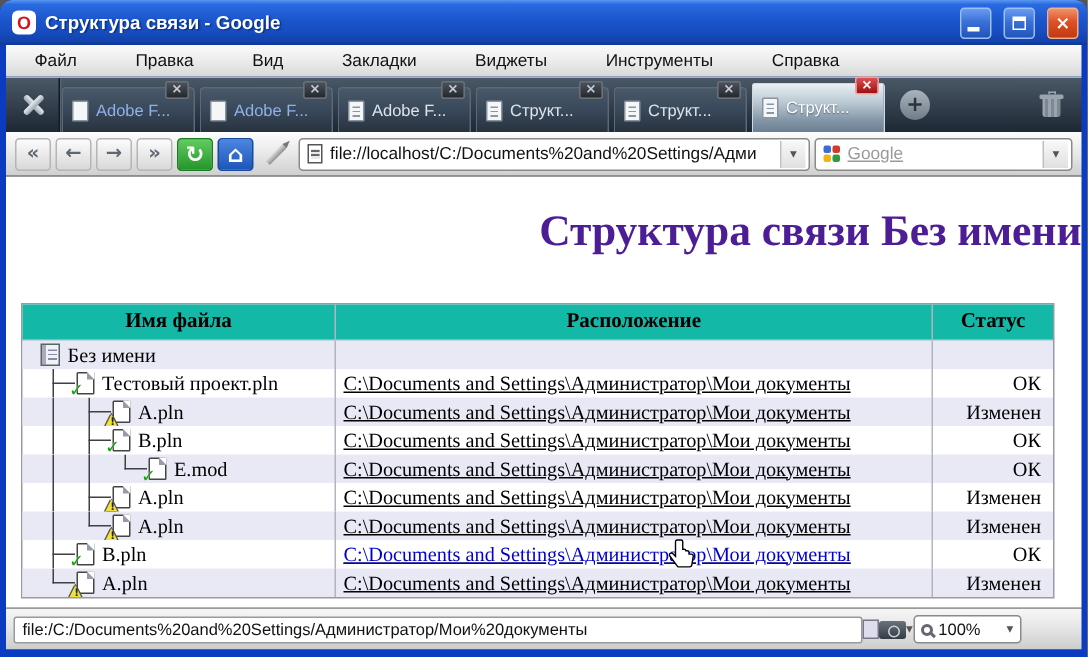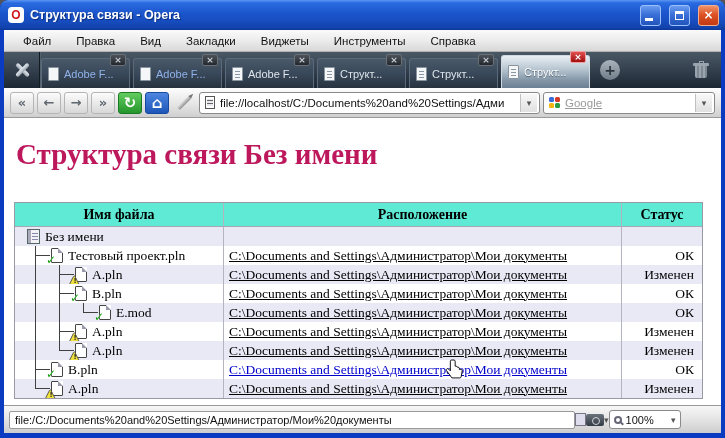--- a/index.html
+++ b/index.html
@@ -29,21 +29,21 @@
     background:linear-gradient(180deg,#6a9cf0 0%,#3a70d8 45%,#2255bc 100%);
     font:bold 12px "DejaVu Sans",sans-serif; position:relative; margin-left:2px;
   }
   .winbtn.close { background:linear-gradient(180deg,#f0926a 0%,#dd5226 45%,#c23a12 100%); border-color:#f2b090; }
   .glyph-min { position:absolute; left:4px; bottom:4px; width:8px; height:3px; background:#fff; }
   .glyph-max { width:9px; height:9px; border:1px solid #fff; border-top:3px solid #fff; }
   
   .win-body { margin:0 4px; width:717px; }
   
   .menubar {
-    height:22px; display:flex; align-items:center; padding-left:8px; gap:3px;
+    height:22px; display:flex; align-items:center; padding-left:8px; gap:17px;
     background:linear-gradient(180deg,#fafafa 0%,#ececec 50%,#d8d8d8 100%);
     border-bottom:1px solid #b2b2b2;
   }
   .menu-item { font:11.5px "Liberation Sans",sans-serif; color:#111; padding:3px 11px; }
   
   .tabbar {
     height:36px; display:flex; align-items:flex-end;
     background:linear-gradient(180deg,#4a5866 0%,#36424f 45%,#1d2835 100%);
     position:relative;
   }
@@ -112,23 +112,23 @@
   .dd-btn { width:17px; height:18px; border-left:1px solid #c0c0c0; display:flex; align-items:center; justify-content:center;
     color:#555; font:9px "DejaVu Sans",sans-serif; flex:none; background:linear-gradient(180deg,#f8f8f8,#e0e0e0); }
   .search-field { width:172px; height:22px; background:#fff; border:1px solid #8a8a8a; border-radius:3px;
     display:flex; align-items:center; gap:5px; padding:0 2px 0 5px; flex:none; }
   .google-icon { width:11px; height:11px; flex:none; display:grid; grid-template-columns:5px 5px; grid-template-rows:5px 5px; gap:1px; }
   .google-icon i { border-radius:1.5px; }
   .g1{background:#3a6cd8;} .g2{background:#d33a2a;} .g3{background:#f2b50f;} .g4{background:#2f9a44;}
   .search-text { flex:1; font:11.5px "Liberation Sans",sans-serif; color:#9a9a9a;text-decoration:underline; }
   
   .content { position:relative; height:287px; background:#fff; overflow:hidden; }
-  .page-heading { font:bold 29px "Liberation Serif",serif; color:#be185d; margin:20px 0 0 12px; }
+  .page-heading { font:bold 29px "Liberation Serif",serif; color:#4c1d95; margin:20px 0 0 12px;text-align:right; }
   .link-table { position:absolute; left:10px; top:84px; width:689px; border:1px solid #9a9aa6; font-family:"Liberation Serif",serif; }
-  .t-head { display:flex; height:24px; background:#5eead4; border-bottom:1px solid #a8a8b4; }
+  .t-head { display:flex; height:24px; background:#14b8a6; border-bottom:1px solid #a8a8b4; }
   .t-head .th { font:bold 14px "Liberation Serif",serif; display:flex; align-items:center; justify-content:center; }
   .col-name { width:209px; border-right:1px solid #b4b4c0; }
   .col-loc  { width:398px; border-right:1px solid #b4b4c0; }
   .col-stat { flex:1; }
   .t-row { display:flex; height:19px; }
   .t-row:nth-child(odd) { background:#e9e9f6; }
   .td { font:13.5px "Liberation Serif",serif; color:#000; display:flex; align-items:center; overflow:hidden; white-space:nowrap; }
   .td.name { padding-left:10px; }
   .td.loc  { padding-left:5px;text-decoration:underline; }
   .td.stat { justify-content:flex-end; padding-right:8px; }
@@ -177,21 +177,21 @@
   .zoom-text { flex:1; font:11px "Liberation Sans",sans-serif; color:#111; }
   .bottom-strip { height:5px; background:#0a3bc0; }
 </style>
 </head>
 <body>
 
 <div id="window">
 
   <div class="titlebar">
     <span class="opera-logo">O</span>
-    <span class="title-text">Структура связи - Opera</span>
+    <span class="title-text">Структура связи - Google</span>
     <span class="winbtn">
         <i class="glyph-min"></i>
       </span>
     <span class="winbtn">
         <i class="glyph-max"></i>
       </span>
     <span class="winbtn close">×</span>
   </div>
 
   <div class="win-body">

